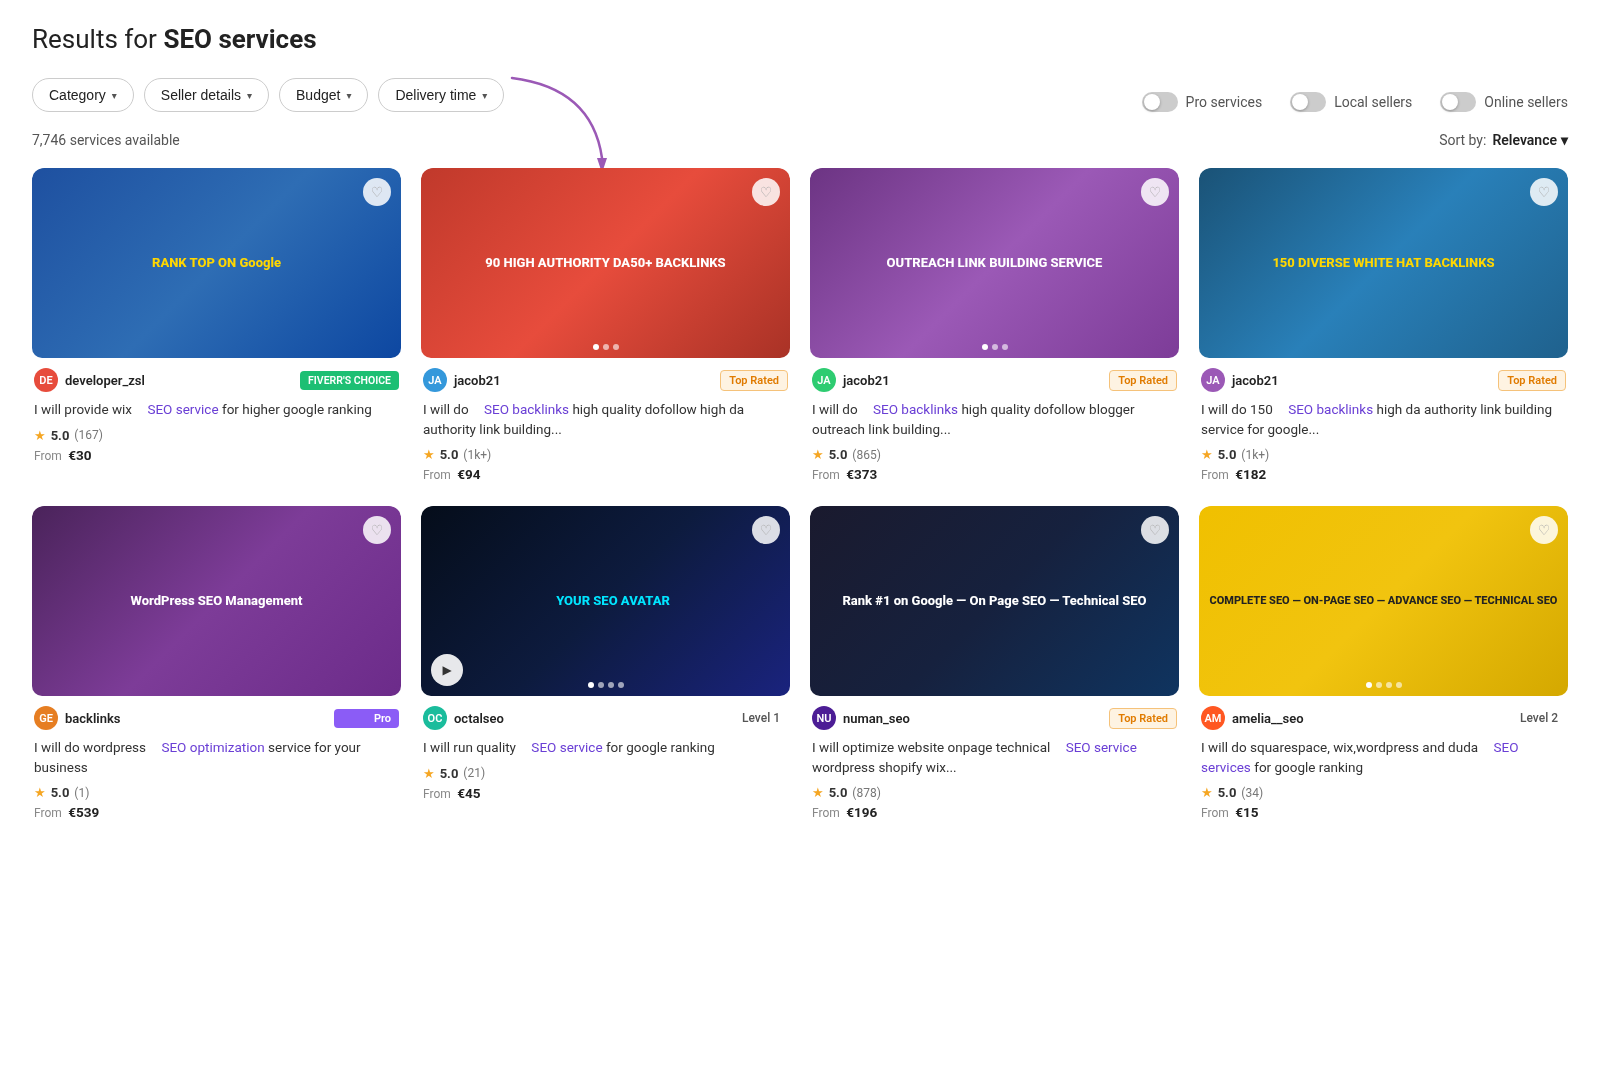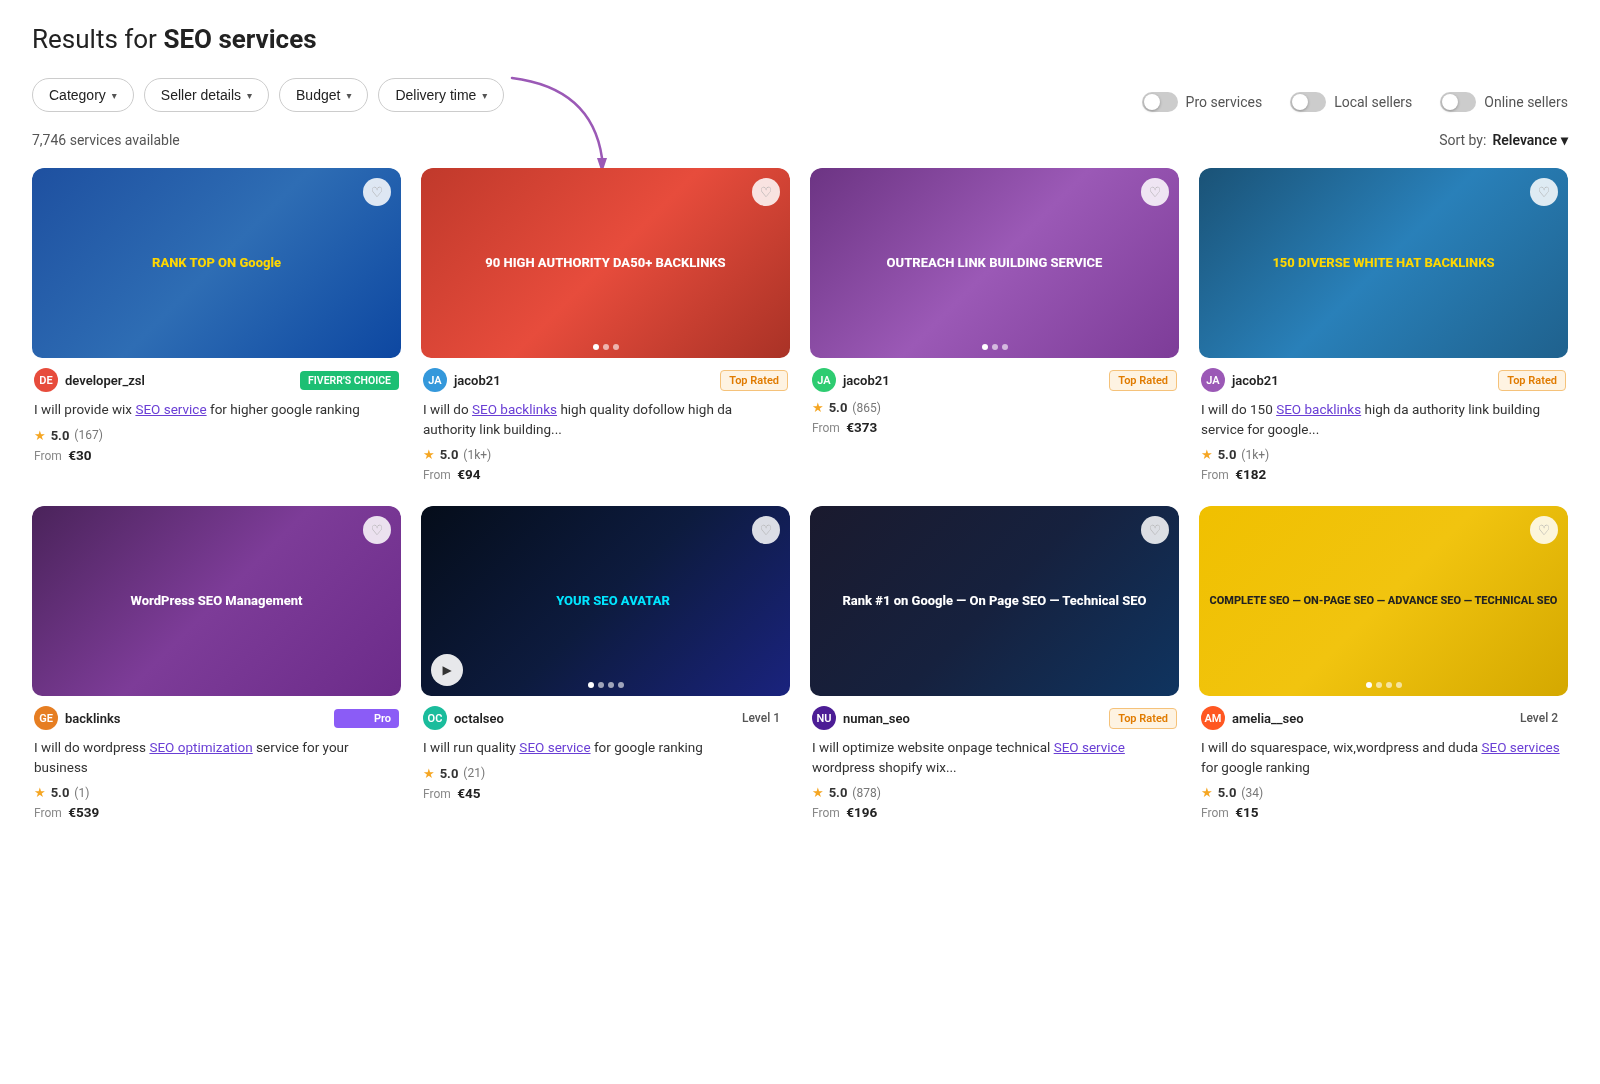--- a/index.html
+++ b/index.html
@@ -39,21 +39,21 @@
     .seller-left { display: flex; align-items: center; gap: 7px; }
     .avatar { width: 24px; height: 24px; border-radius: 50%; background: #ddd; overflow: hidden; display: flex; align-items: center; justify-content: center; font-size: 11px; font-weight: 600; color: #555; }
     .seller-name { font-size: 13px; font-weight: 600; color: #222; }
     .badge { font-size: 11px; font-weight: 600; padding: 3px 8px; border-radius: 4px; white-space: nowrap; }
     .badge-fiverrs-choice { background: #1dbf73; color: #fff; font-size: 10.5px; }
     .badge-top-rated { background: #fef3e2; color: #e07b00; border: 1px solid #f5c27a; }
     .badge-pro { background: #8b5cf6; color: #fff; padding-left: 40px; }
     .badge-level { background: transparent; color: #555; font-weight: 500; font-size: 12px; }
 
     .card-title { font-size: 13.5px; color: #333; line-height: 1.45; margin-bottom: 8px; }
-    .card-title .link { color: #6a3fd5; text-decoration: underline; text-decoration-color: #6a3fd5; }
+    .card-title .link { color: #6a3fd5; text-decoration-color: #6a3fd5; margin-left: 12px; }
 
     .rating-row { display: flex; align-items: center; gap: 5px; font-size: 13px; margin-bottom: 4px; }
     .star { color: #f5a623; font-size: 13px; }
     .rating-val { font-weight: 700; color: #333; }
     .rating-count { color: #777; font-size: 12px; }
     .price-row { font-size: 13.5px; }
     .price-label { color: #888; font-size: 12px; margin-right: 3px; }
     .price-val { font-weight: 700; color: #222; }
 
     .header-area { position: relative; }
@@ -204,20 +204,21 @@
         </div>
       </div>
       <div class="card-info">
         <div class="seller-row">
           <div class="seller-left">
             <div class="avatar" style="background:#2ecc71; color:#fff;">JA</div>
             <span class="seller-name">jacob21</span>
           </div>
           <span class="badge badge-top-rated">Top Rated</span>
         </div>
+        <div class="card-title">I will do <span class="link">SEO backlinks</span> high quality dofollow blogger outreach link building...</div>
         <div class="rating-row">
           <span class="star">★</span>
           <span class="rating-val">5.0</span>
           <span class="rating-count">(865)</span>
         </div>
         <div class="price-row">
           <span class="price-label">From</span>
           <span class="price-val">€373</span>
         </div>
       </div>

